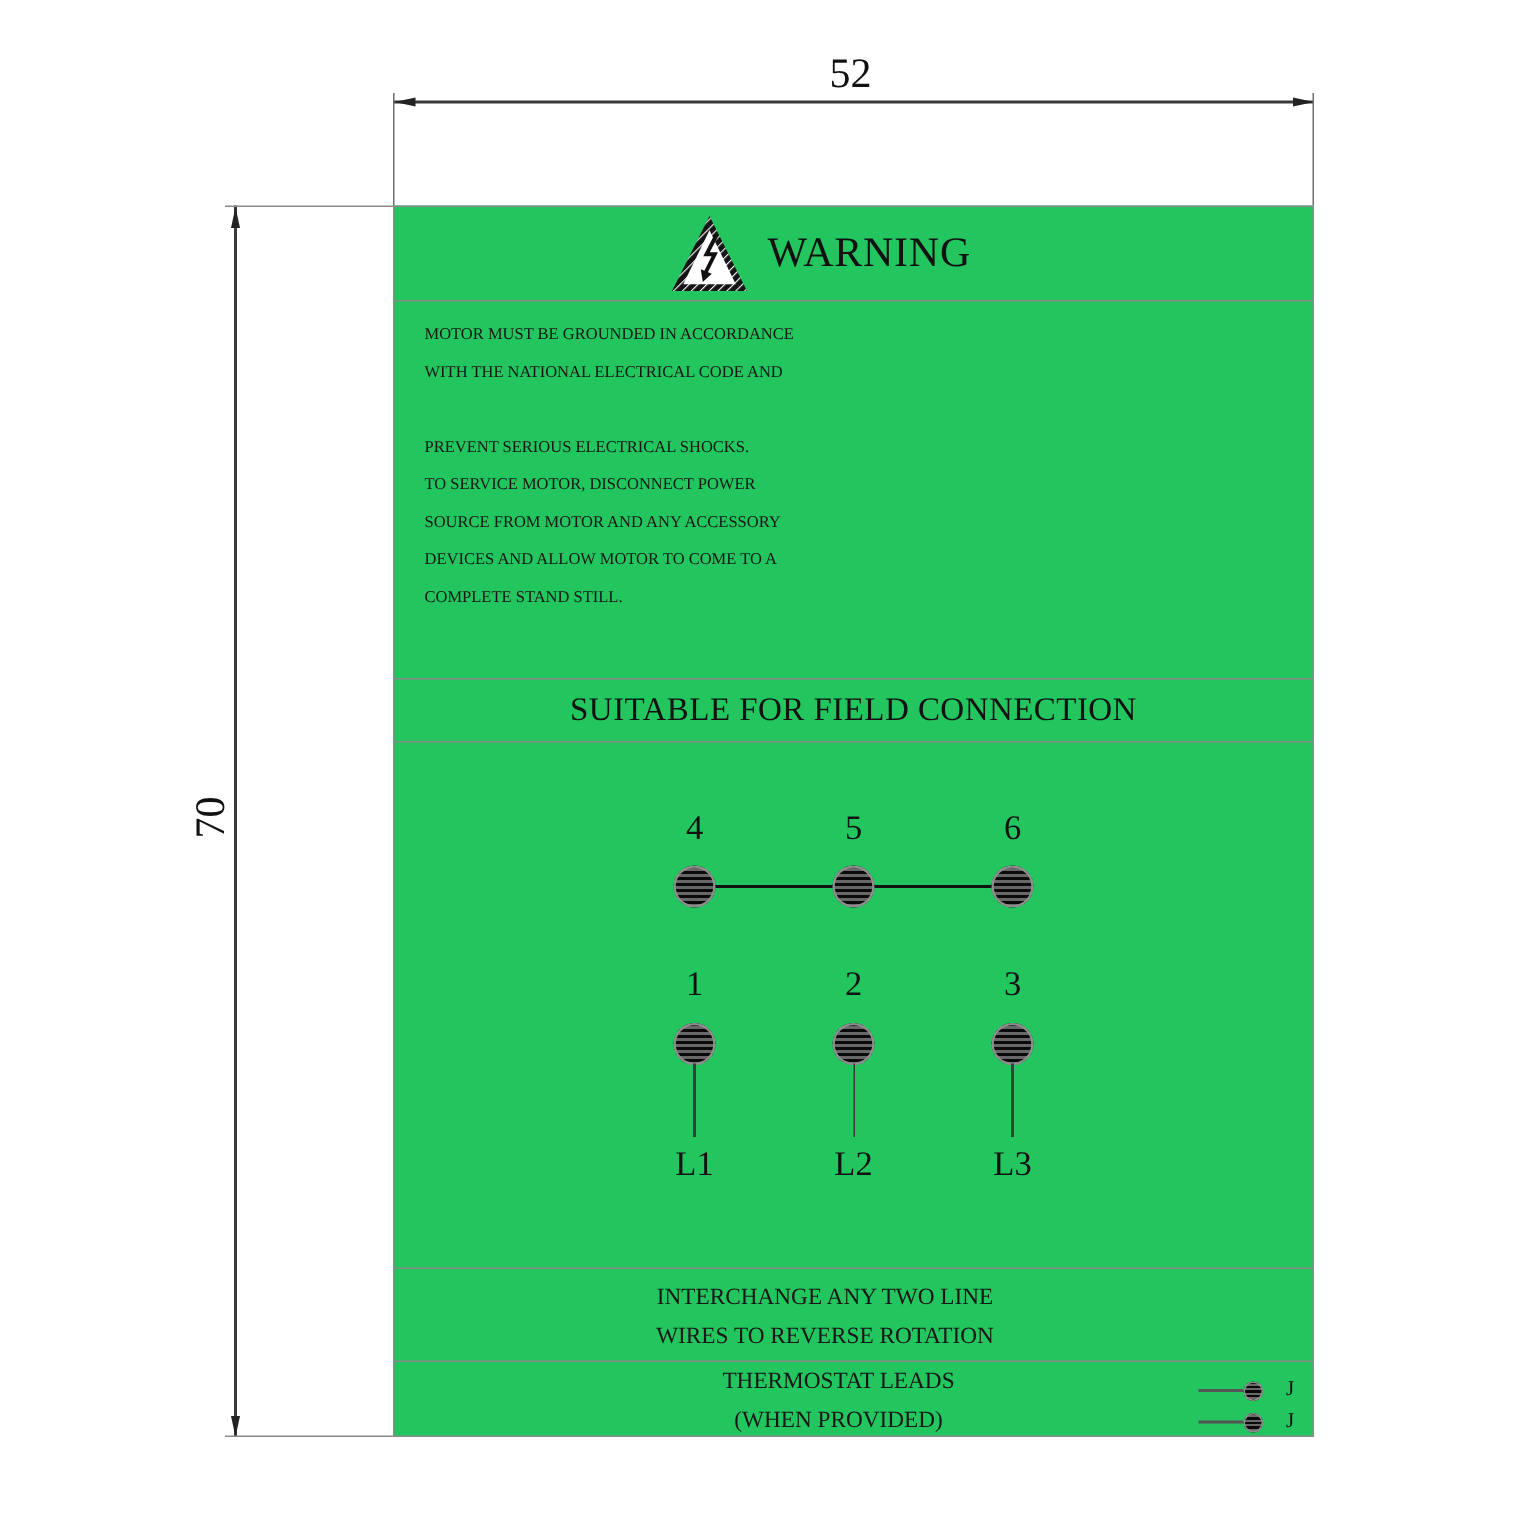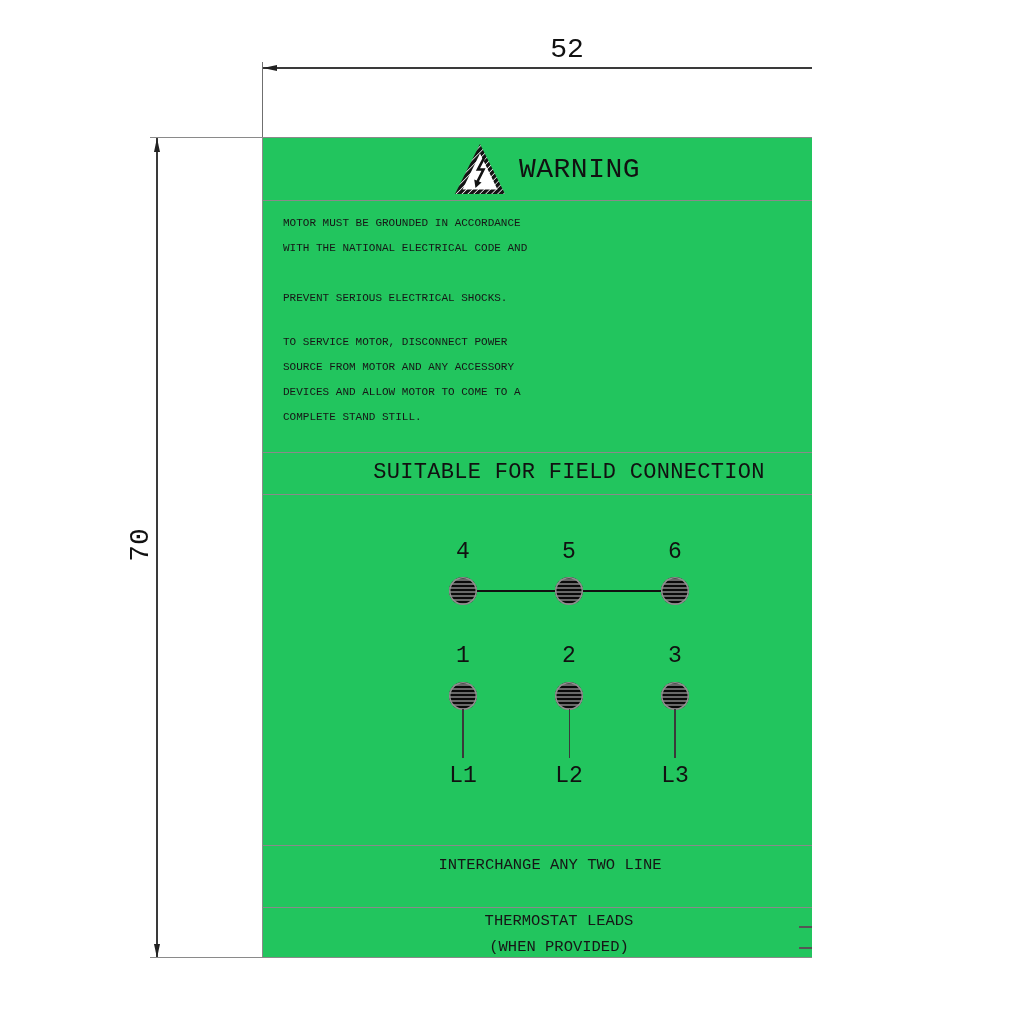--- a/index.html
+++ b/index.html
@@ -1,18 +1,18 @@
 <!DOCTYPE html>
 <html><head>
 <meta charset="utf-8">
 <style>
   html,body{margin:0;padding:0;background:#fff;}
   .canvas{
-    position:relative;width:812px;height:1024px;background:#ffffff;
-    font-family:Liberation Mono, monospace;color:#111;
+    position:relative;width:1024px;height:1024px;background:#ffffff;
+    font-family:Liberation Serif, serif;color:#111;
     overflow:hidden;
   }
   
   .dim-label-h{position:absolute;left:467px;top:34px;width:200px;text-align:center;
     font-size:28px;color:#111;}
   .dim-line-h{position:absolute;left:262px;top:67px;width:614px;height:1.5px;background:#3a3a3a;}
   .dim-label-v{position:absolute;left:111px;top:531px;width:56px;height:28px;text-align:center;
     font-size:28px;color:#111;transform:rotate(-90deg);}
   .dim-line-v{position:absolute;left:156px;top:137px;width:1.5px;height:821px;background:#3a3a3a;}
   .arr{position:absolute;width:0;height:0;}
@@ -28,21 +28,21 @@
   
   .label-box{position:absolute;left:262px;top:137px;width:614px;height:821px;
     border:1px solid #8a8a8a;box-sizing:border-box;background:#22c55e;}
   .sec{position:absolute;left:0;width:612px;box-sizing:border-box;}
   .sec-border{border-bottom:1px solid #8a8a8a;}
   .sec-warning{top:0;height:63px;display:flex;align-items:center;justify-content:center;gap:13px;}
   .sec-warning .grp{display:flex;align-items:center;gap:13px;transform:translateX(-22px);}
   .warning-title{font-size:28px;letter-spacing:0.5px;color:#111;}
   .sec-text{top:63px;height:252px;padding:10px 0 0 20px;font-size:11px;line-height:25px;color:#161616;}
   .sec-text p{margin:0;}
-  .sec-text p + p{margin-top:19px;}
+  .sec-text p + p{}
   .sec-suitable{top:315px;height:42px;line-height:40px;text-align:center;font-size:22px;
     letter-spacing:0.3px;color:#111;}
   .sec-diagram{top:357px;height:351px;}
   .sec-rotation{top:708px;height:62px;padding-top:6px;text-align:center;font-size:15.5px;line-height:26px;color:#161616;}
   .sec-rotation div{transform:translateX(-19px);}
   .sec-thermo{top:770px;height:50px;text-align:center;font-size:15.5px;line-height:26px;color:#161616;}
   .sec-thermo .tline{transform:translateX(-10px);}
   
   .t-num{position:absolute;width:60px;text-align:center;font-size:23px;color:#111;}
   .terminal{position:absolute;width:28px;height:28px;border-radius:50%;
@@ -136,20 +136,21 @@
       <div class="vwire" style="left:305.8px;"></div>
       <div class="vwire" style="left:411.3px;"></div>
 
       <span class="t-lead" style="left:170px;">L1</span>
       <span class="t-lead" style="left:276px;">L2</span>
       <span class="t-lead" style="left:382px;">L3</span>
     </div>
 
     <div class="sec sec-rotation sec-border">
       <div>INTERCHANGE ANY TWO LINE</div>
+      <div>WIRES TO REVERSE ROTATION</div>
     </div>
 
     <div class="sec sec-thermo">
       <div class="tline">THERMOSTAT LEADS</div>
       <div class="tline">(WHEN PROVIDED)</div>
 
       <div class="j-line" style="left:536px;top:18px;"></div>
       <div class="j-dot" style="left:566px;top:12.5px;"></div>
       <span class="j-label" style="left:588px;top:11px;">J</span>
 

